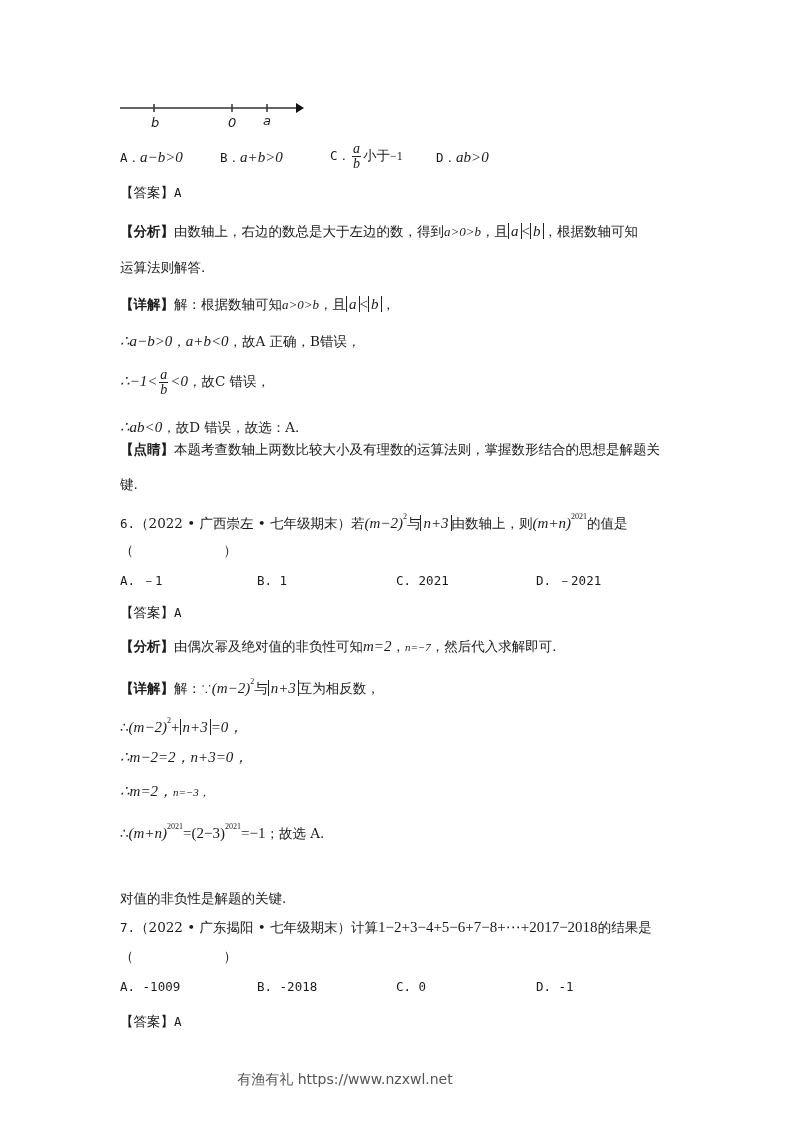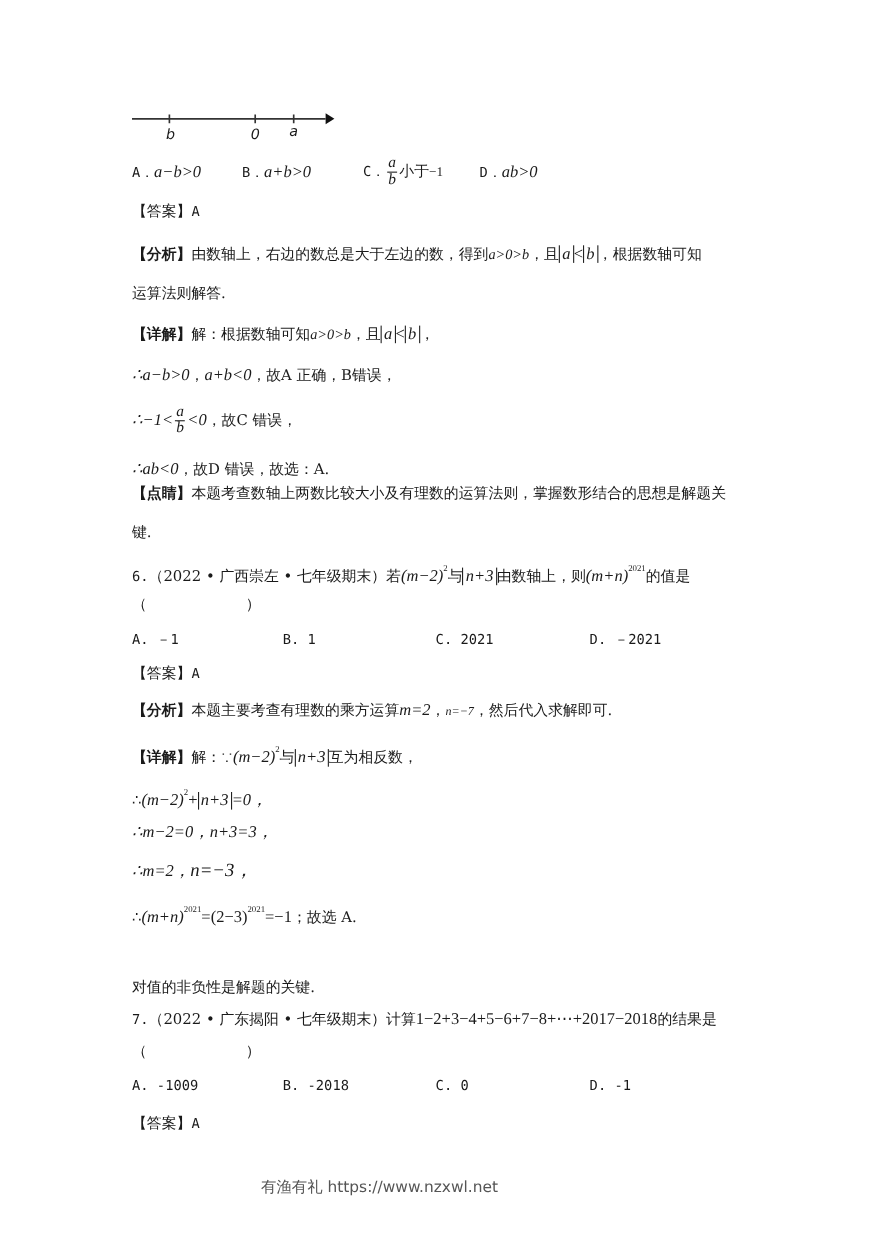--- a/index.html
+++ b/index.html
@@ -104,34 +104,34 @@
     <span class="opt" style="left:137px;"><span>B.</span> <span>1</span></span>
     <span class="opt" style="left:276px;"><span>C.</span> <span>2021</span></span>
     <span class="opt" style="left:416px;"><span>D.</span> <span>－2021</span></span>
   </div>
 
   <div class="line" style="top:603px;">
     <span>【答案】</span><span class="mono">A</span>
   </div>
 
   <div class="line" style="top:637px;">
-    <span style="font-weight:bold;">【分析】</span><span>本题主要考查有理数的乘方运算</span><span class="math">m=2</span><span>，</span><span class="math" style="font-size:11px;">n=−7</span><span>，然后代入求解即可.</span>
+    <span style="font-weight:bold;">【分析】</span><span>由偶次幂及绝对值的非负性可知</span><span class="math">m=2</span><span>，</span><span class="math" style="font-size:11px;">n=−7</span><span>，然后代入求解即可.</span>
   </div>
 
   <div class="line" style="top:673px;">
     <span style="font-weight:bold;">【详解】</span><span>解：∵</span><span class="math">(m−2)</span><span class="sup">2</span><span>与</span><span class="math abs">n+3</span><span>互为相反数，</span>
   </div>
   <div class="line" style="top:712px;">
     <span>∴</span><span class="math">(m−2)</span><span class="sup">2</span><span class="up">+</span><span class="math abs">n+3</span><span class="math">=0，</span>
   </div>
   <div class="line" style="top:748px;">
-    <span class="math">∴m−2=0，n+3=3，</span>
+    <span class="math">∴m−2=2，n+3=0，</span>
   </div>
   <div class="line" style="top:782px;">
-    <span class="math">∴m=2，</span><span class="math" style="font-size:17px;">n=−3，</span>
+    <span class="math">∴m=2，</span><span class="math" style="font-size:11px;">n=−3，</span>
   </div>
   <div class="line" style="top:818px;">
     <span>∴</span><span class="math">(m+n)</span><span class="sup">2021</span><span class="up">=</span><span class="up">(2−3)</span><span class="sup">2021</span><span class="up">=−1</span><span>；故选 A.</span>
   </div>
 
   <div class="line" style="top:889px;">
     <span>对值的非负性是解题的关键.</span>
   </div>
 
   <div class="line" style="top:918px;">

